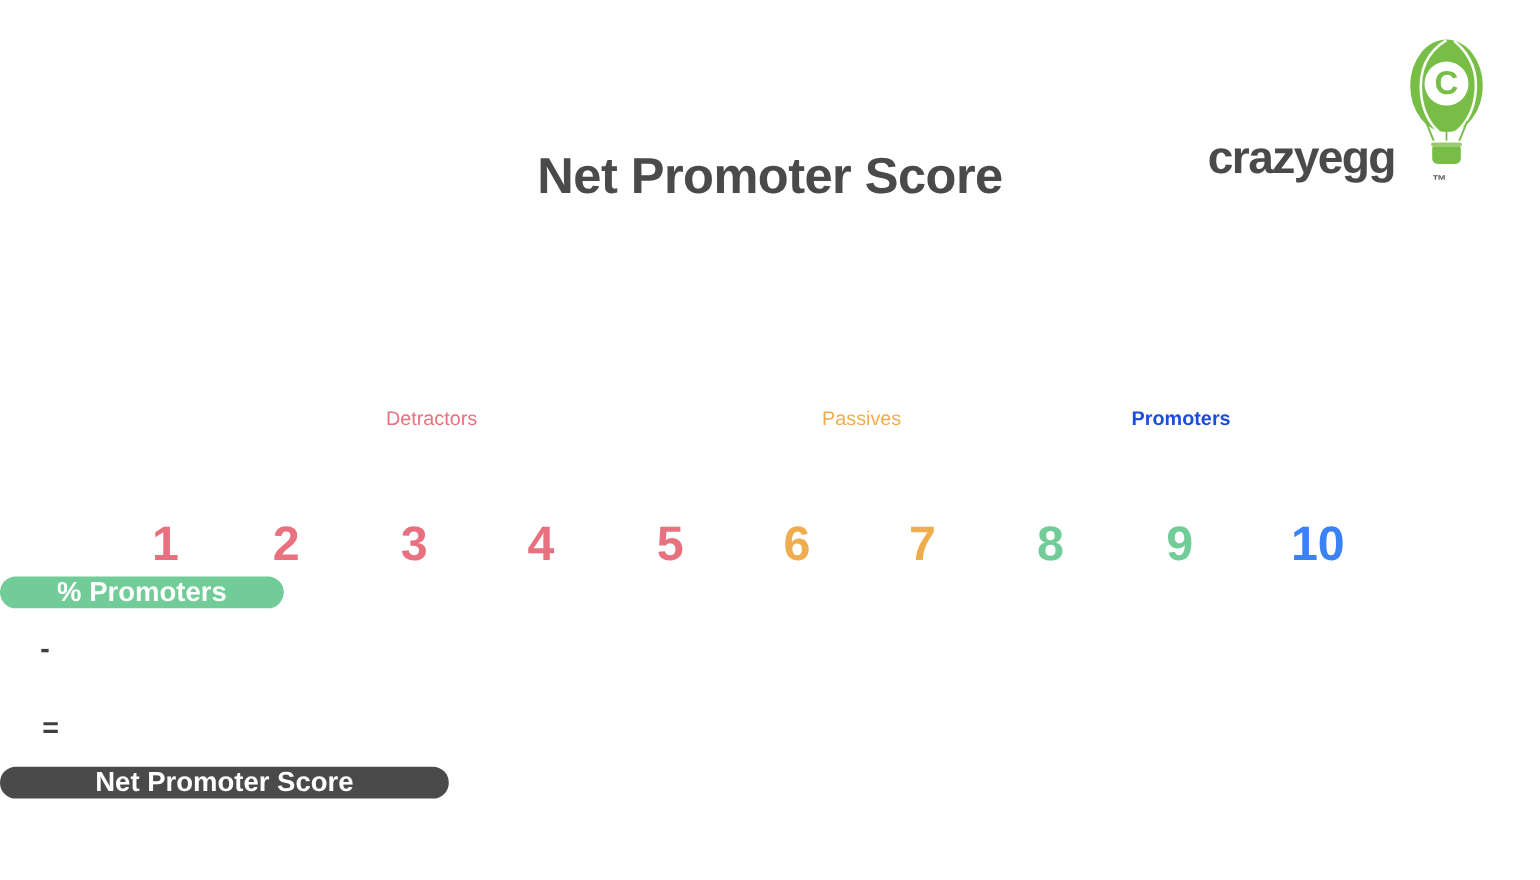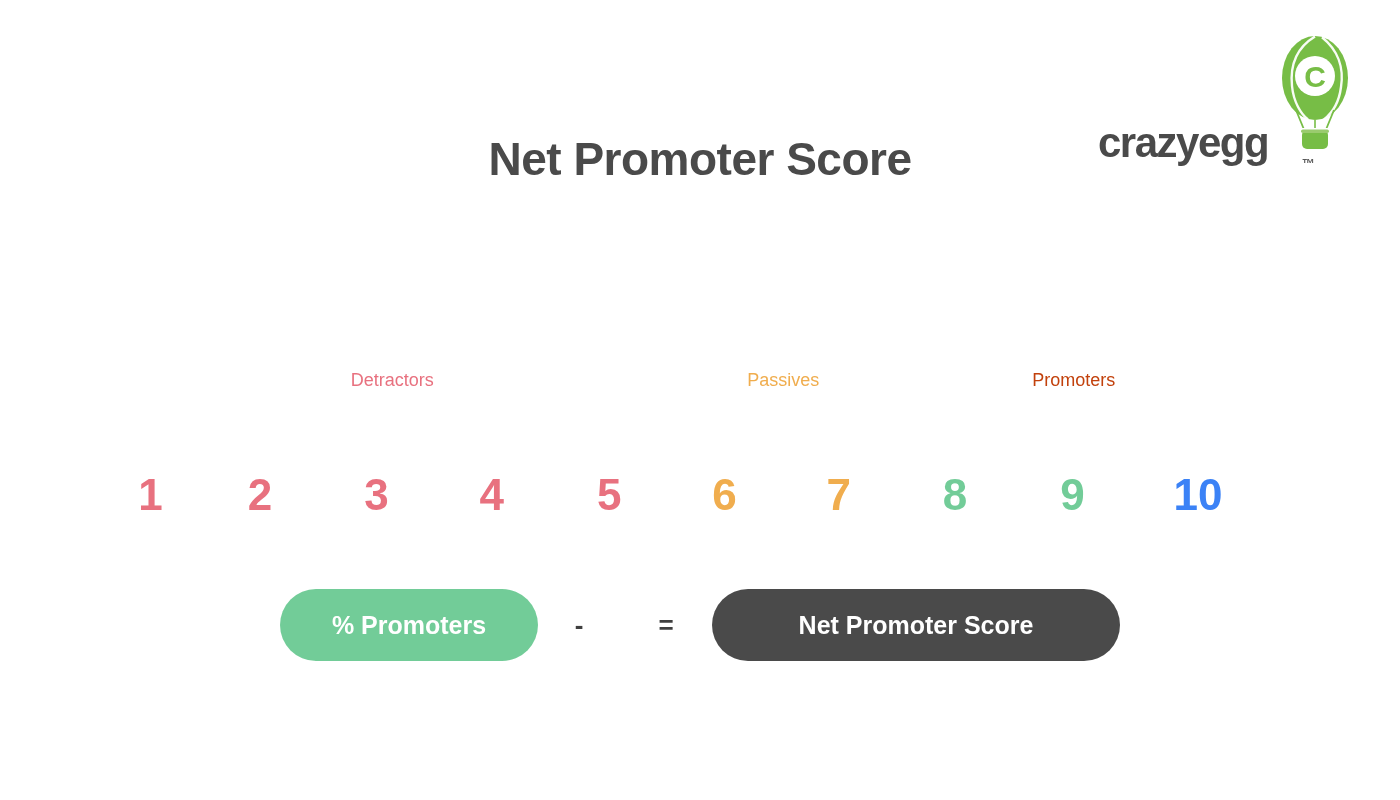--- a/index.html
+++ b/index.html
@@ -118,22 +118,22 @@
   }
 
   
   .formula {
     position: absolute;
     top: 588px;
     left: 0;
     width: 1400px;
     height: 74px;
     display: flex;
-    align-items: center;
     justify-content: center;
+    flex-direction: column;
   }
   .pill {
     height: 72px;
     border-radius: 36px;
     display: flex;
     align-items: center;
     justify-content: center;
     color: #ffffff;
     font-size: 25px;
     font-weight: bold;
@@ -184,21 +184,21 @@
     <div class="logo-wordmark" style="color: rgb(74, 74, 74);">crazyegg</div>
     <div class="logo-tm">™</div>
   </div>
 
   <div class="title" style="color: rgb(74, 74, 74);">Net Promoter Score</div>
 
 
   <div class="categories">
     <div class="cat" style="left: 24.1%; color: rgb(232, 113, 127);">Detractors</div>
     <div class="cat" style="left: 58.7%; color: rgb(240, 173, 78);">Passives</div>
-    <div class="cat" style="left: 84.4%; color: #c2410c;">Promoters</div>
+    <div class="cat" style="left: 84.4%; color: #1d4ed8; font-weight: bold;">Promoters</div>
   </div>
 
   <div class="scale">
     <div class="num" style="left: 2.7%; color: rgb(232, 113, 127);">1</div>
     <div class="num" style="left: 12.4%; color: rgb(232, 113, 127);">2</div>
     <div class="num" style="left: 22.7%; color: rgb(232, 113, 127);">3</div>
     <div class="num" style="left: 32.9%; color: rgb(232, 113, 127);">4</div>
     <div class="num" style="left: 43.3%; color: rgb(232, 113, 127);">5</div>
     <div class="num" style="left: 53.5%; color: rgb(240, 173, 78);">6</div>
     <div class="num" style="left: 63.6%; color: rgb(240, 173, 78);">7</div>

